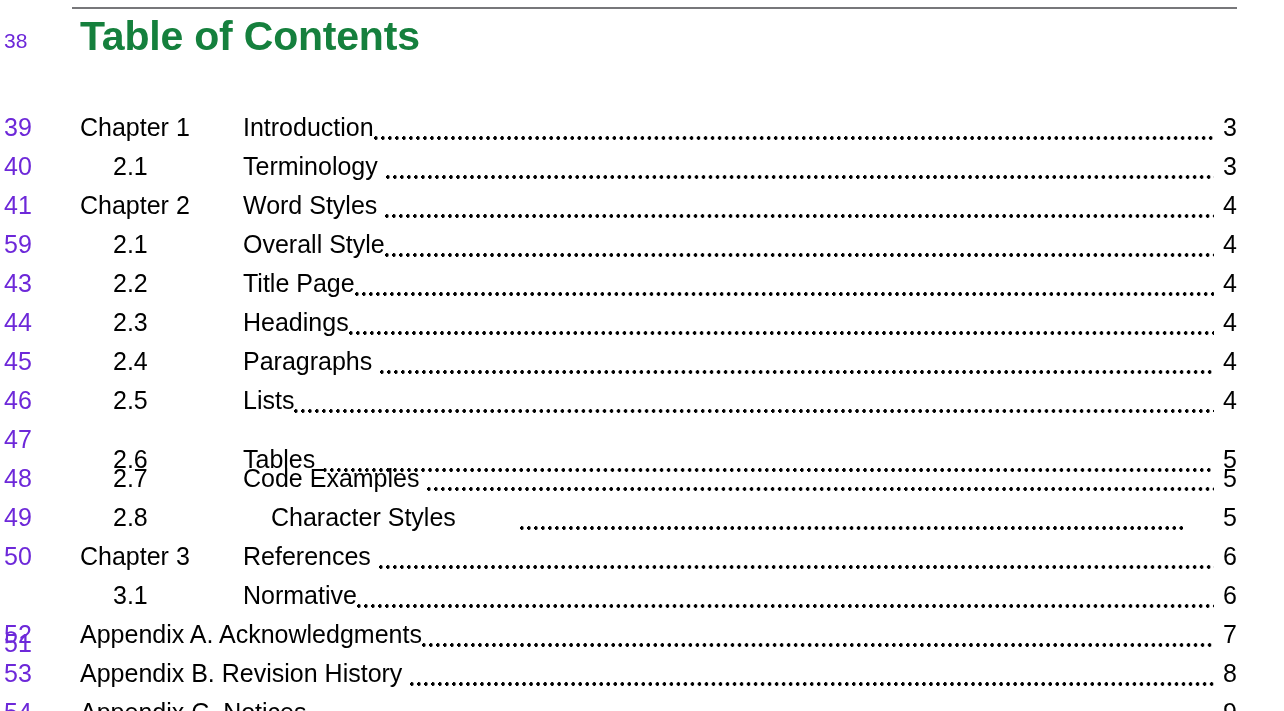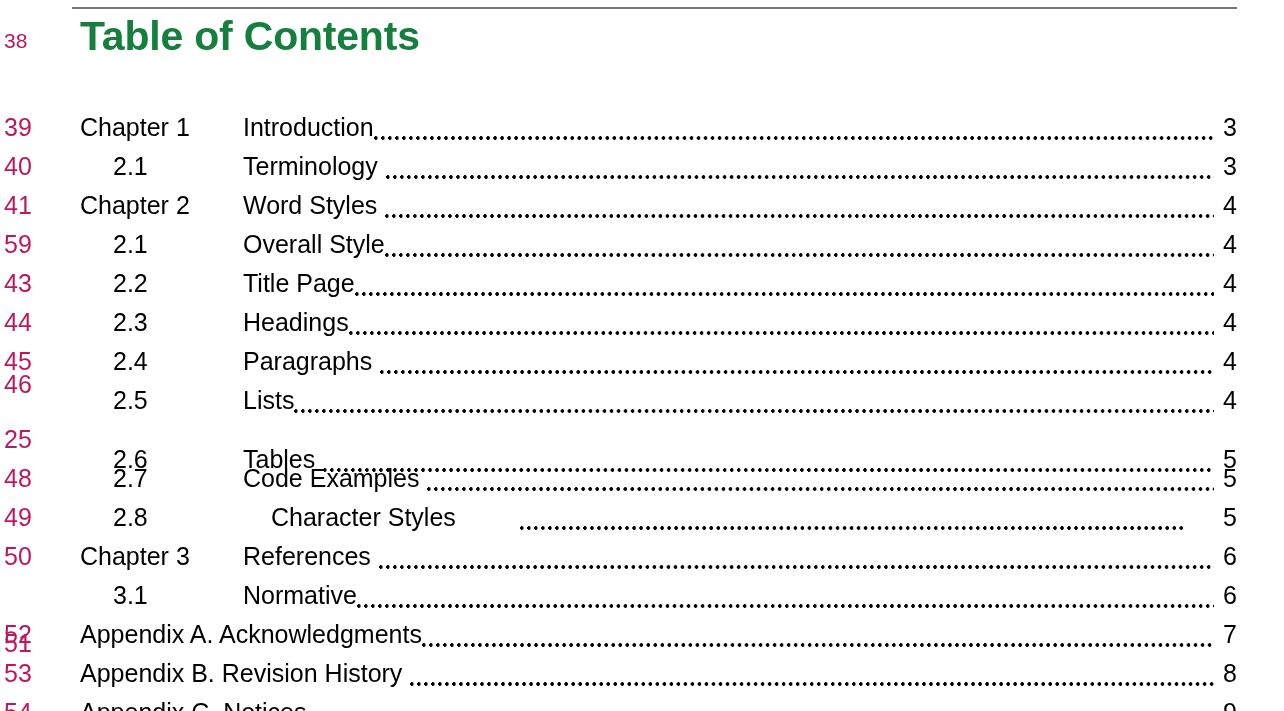--- a/index.html
+++ b/index.html
@@ -53,21 +53,21 @@
     left: 0;
     top: 0;
     width: 72px;
     height: 711px;
   }
   .lineno {
     position: absolute;
     left: 4px;
     font-size: 25px;
     line-height: 25px;
-    color: #be185d;
+    color: #6d28d9;
     font-family: "Liberation Sans", sans-serif;
     white-space: nowrap;
   }
   .lineno.small {
     font-size: 21px;
     line-height: 21px;
   }
 
   
   .toc {
@@ -155,22 +155,22 @@
 
   <div class="gutter">
       <div class="lineno small" style="top: 30px;">38</div>
       <div class="lineno" style="top: 115px;">39</div>
       <div class="lineno" style="top: 154px;">40</div>
       <div class="lineno" style="top: 193px;">41</div>
       <div class="lineno" style="top: 232px;">59</div>
       <div class="lineno" style="top: 271px;">43</div>
       <div class="lineno" style="top: 310px;">44</div>
       <div class="lineno" style="top: 349px;">45</div>
-      <div class="lineno" style="top: 372px;">46</div>
-      <div class="lineno" style="top: 427px;">25</div>
+      <div class="lineno" style="top: 388px;">46</div>
+      <div class="lineno" style="top: 427px;">47</div>
       <div class="lineno" style="top: 466px;">48</div>
       <div class="lineno" style="top: 505px;">49</div>
       <div class="lineno" style="top: 544px;">50</div>
       <div class="lineno" style="top: 583px; margin-top: 48px;">51</div>
       <div class="lineno" style="top: 622px;">52</div>
       <div class="lineno" style="top: 661px;">53</div>
       <div class="lineno" style="top: 700px;">54</div>
     </div>
 
   <div class="toc">

